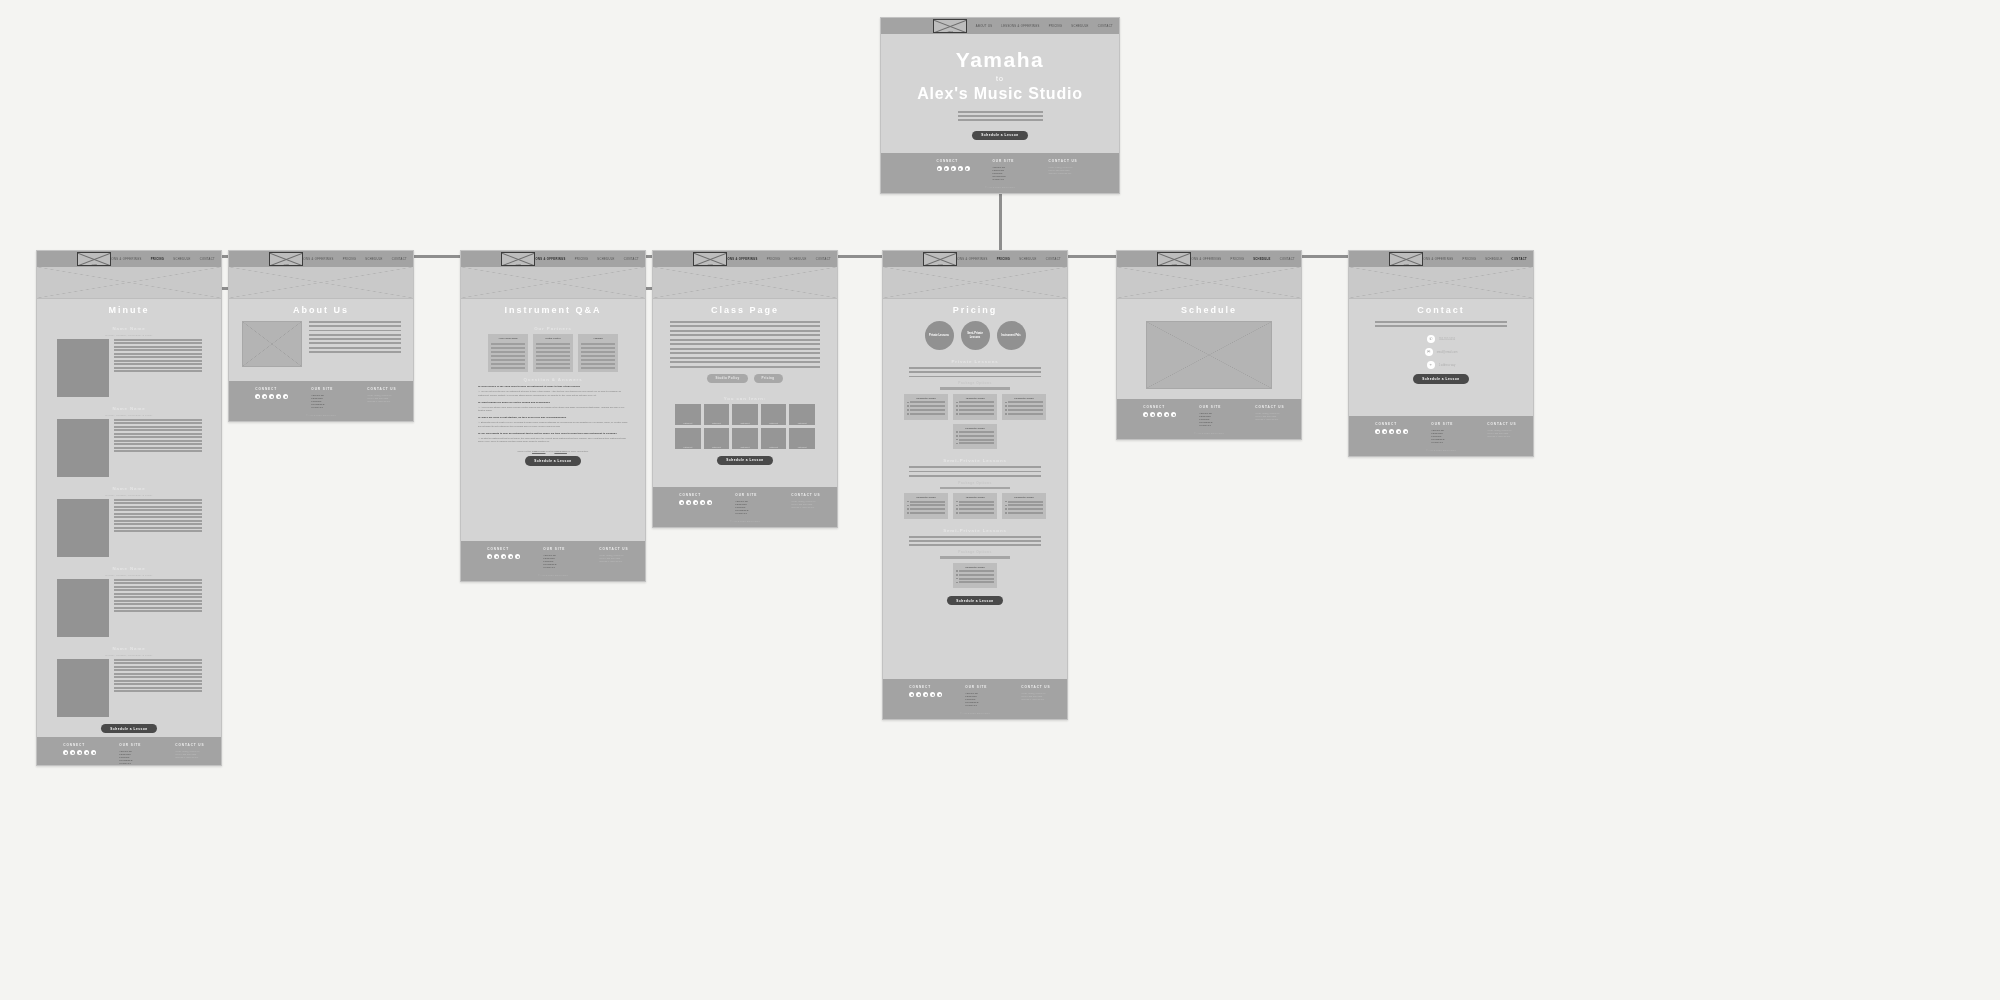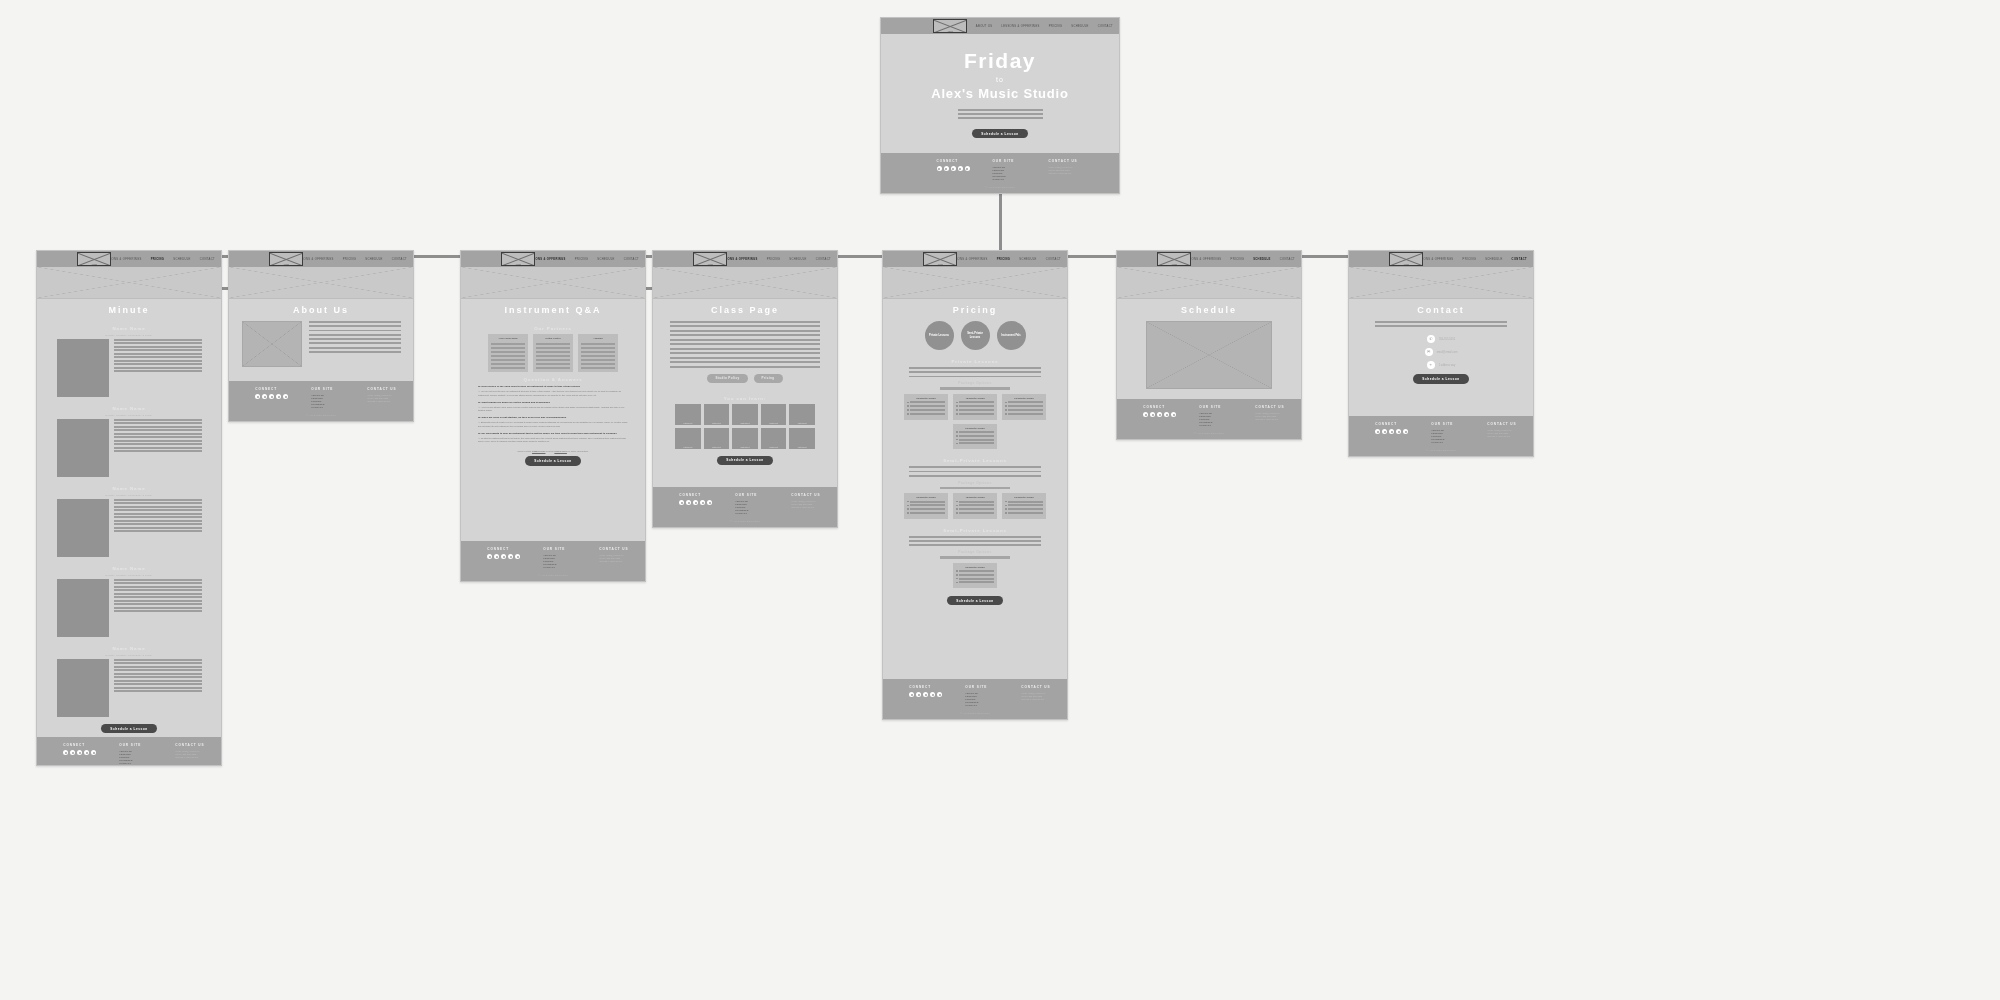--- a/index.html
+++ b/index.html
@@ -143,21 +143,21 @@
   }
 
   
   #home { left:880px; top:17px; width:240px; height:177px; }
   .home-hero {
     flex:1; background:#d4d4d4; display:flex; flex-direction:column;
     align-items:center; justify-content:center; gap:3px;
   }
   .welcome { font-size:21px; color:#fff; font-weight:bold; letter-spacing:1.5px; }
   .to { font-size:7px; color:#fff; letter-spacing:1px; }
-  .studio { font-size:13px; color:#fff; font-weight:bold; letter-spacing:.8px; }
+  .studio { font-size:16px; color:#fff; font-weight:bold; letter-spacing:.8px; }
 
   
   #teacher { left:36px; top:250px; width:186px; height:516px; }
   #teacher .hero-x { height:32px; }
   .tblock { display:flex; gap:5px; margin-bottom:4px; }
   .tphoto { width:52px; height:58px; background:#939393; }
 
   
   #about { left:228px; top:250px; width:186px; height:172px; }
   #about .hero-x { height:32px; }
@@ -259,21 +259,21 @@
         </div>
         <div class="navlinks">
           <span>ABOUT US</span>
           <span>LESSONS &amp; OFFERINGS</span>
           <span>PRICING</span>
           <span>SCHEDULE</span>
           <span>CONTACT</span>
         </div>
       </div>
       <div class="home-hero">
-        <div class="welcome">Friday</div>
+        <div class="welcome">Yamaha</div>
         <div class="to">to</div>
         <div class="studio">Alex's Music Studio</div>
         <div class="bars" style="gap: 2.2px; margin: 5px 0px 7px;">
           <div class="bar" style="width: 85px;"></div>
           <div class="bar" style="width: 85px;"></div>
           <div class="bar" style="width: 85px;"></div>
         </div>
         <div class="cta">Schedule a Lesson</div>
       </div>
       <div class="footer">

